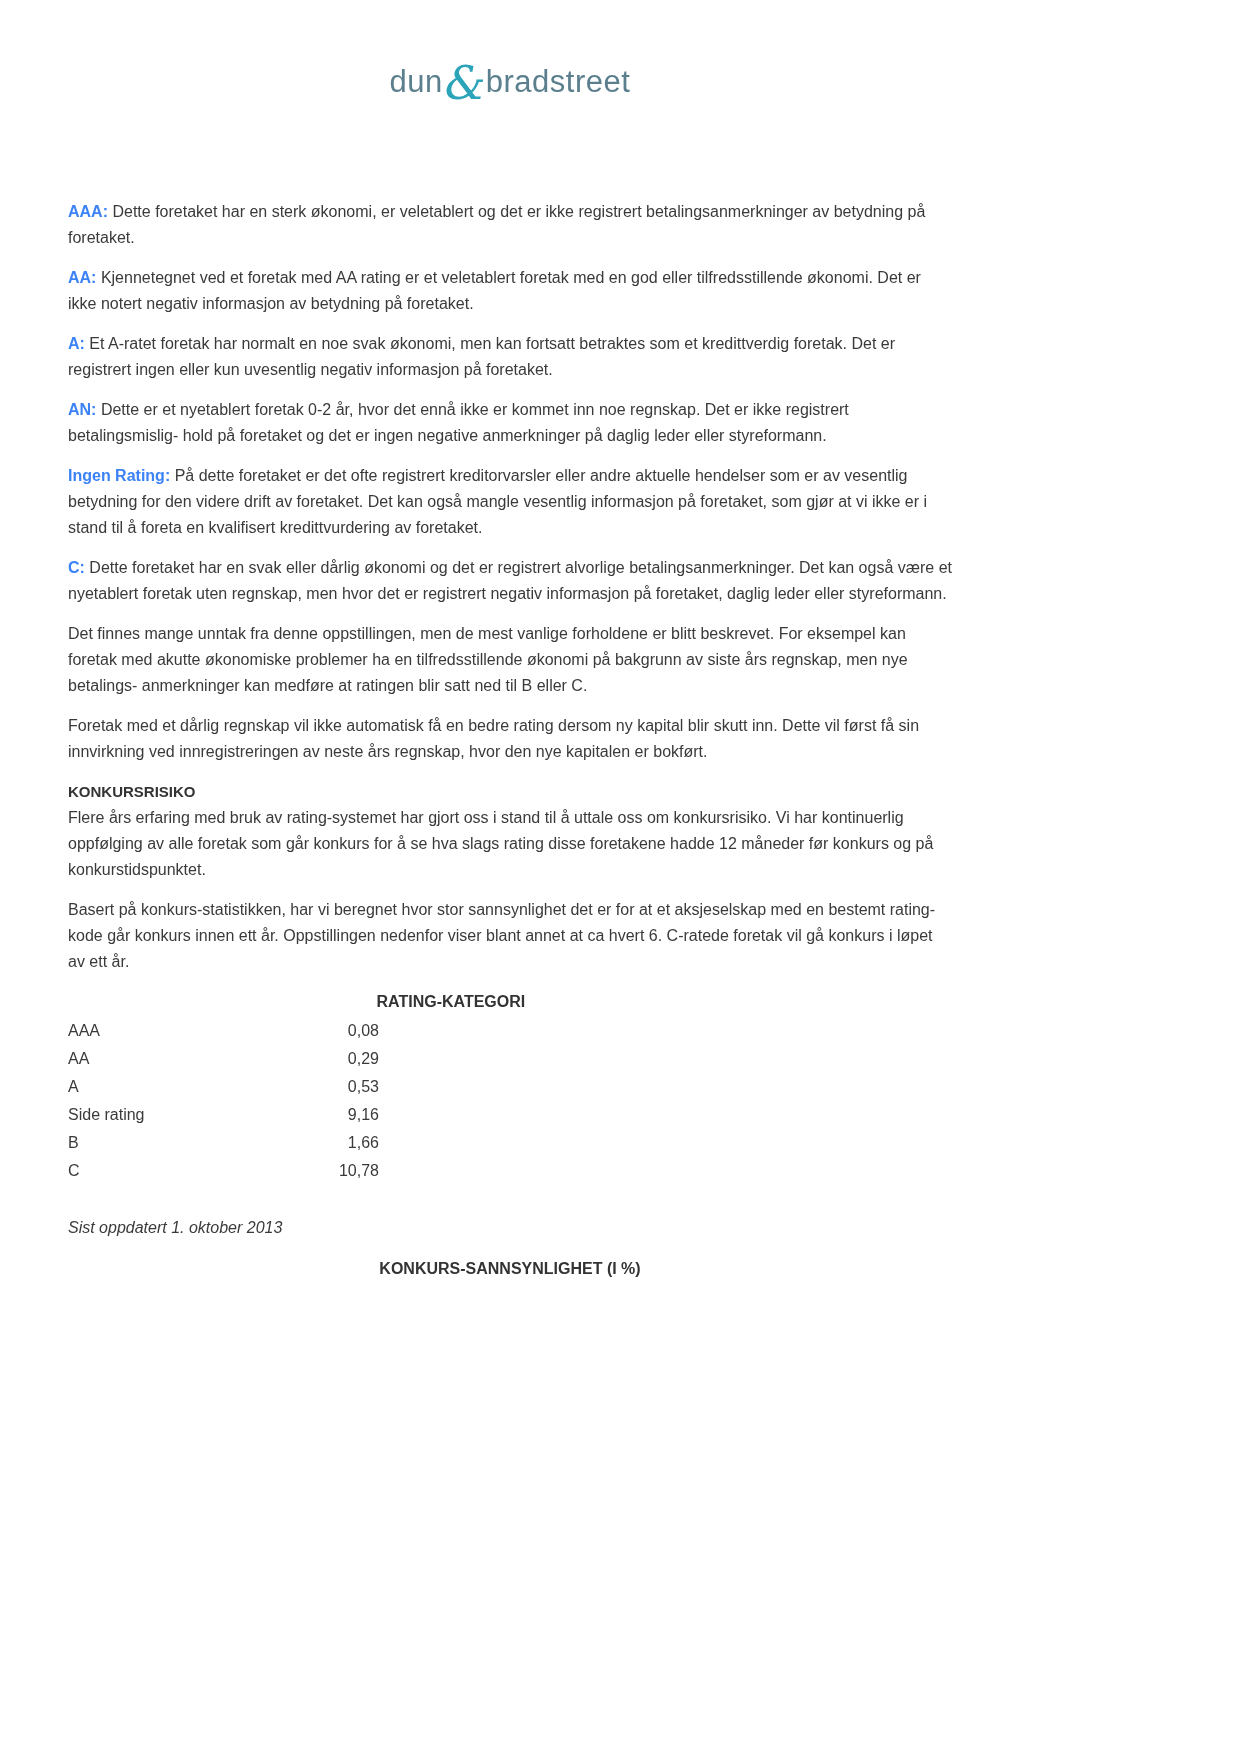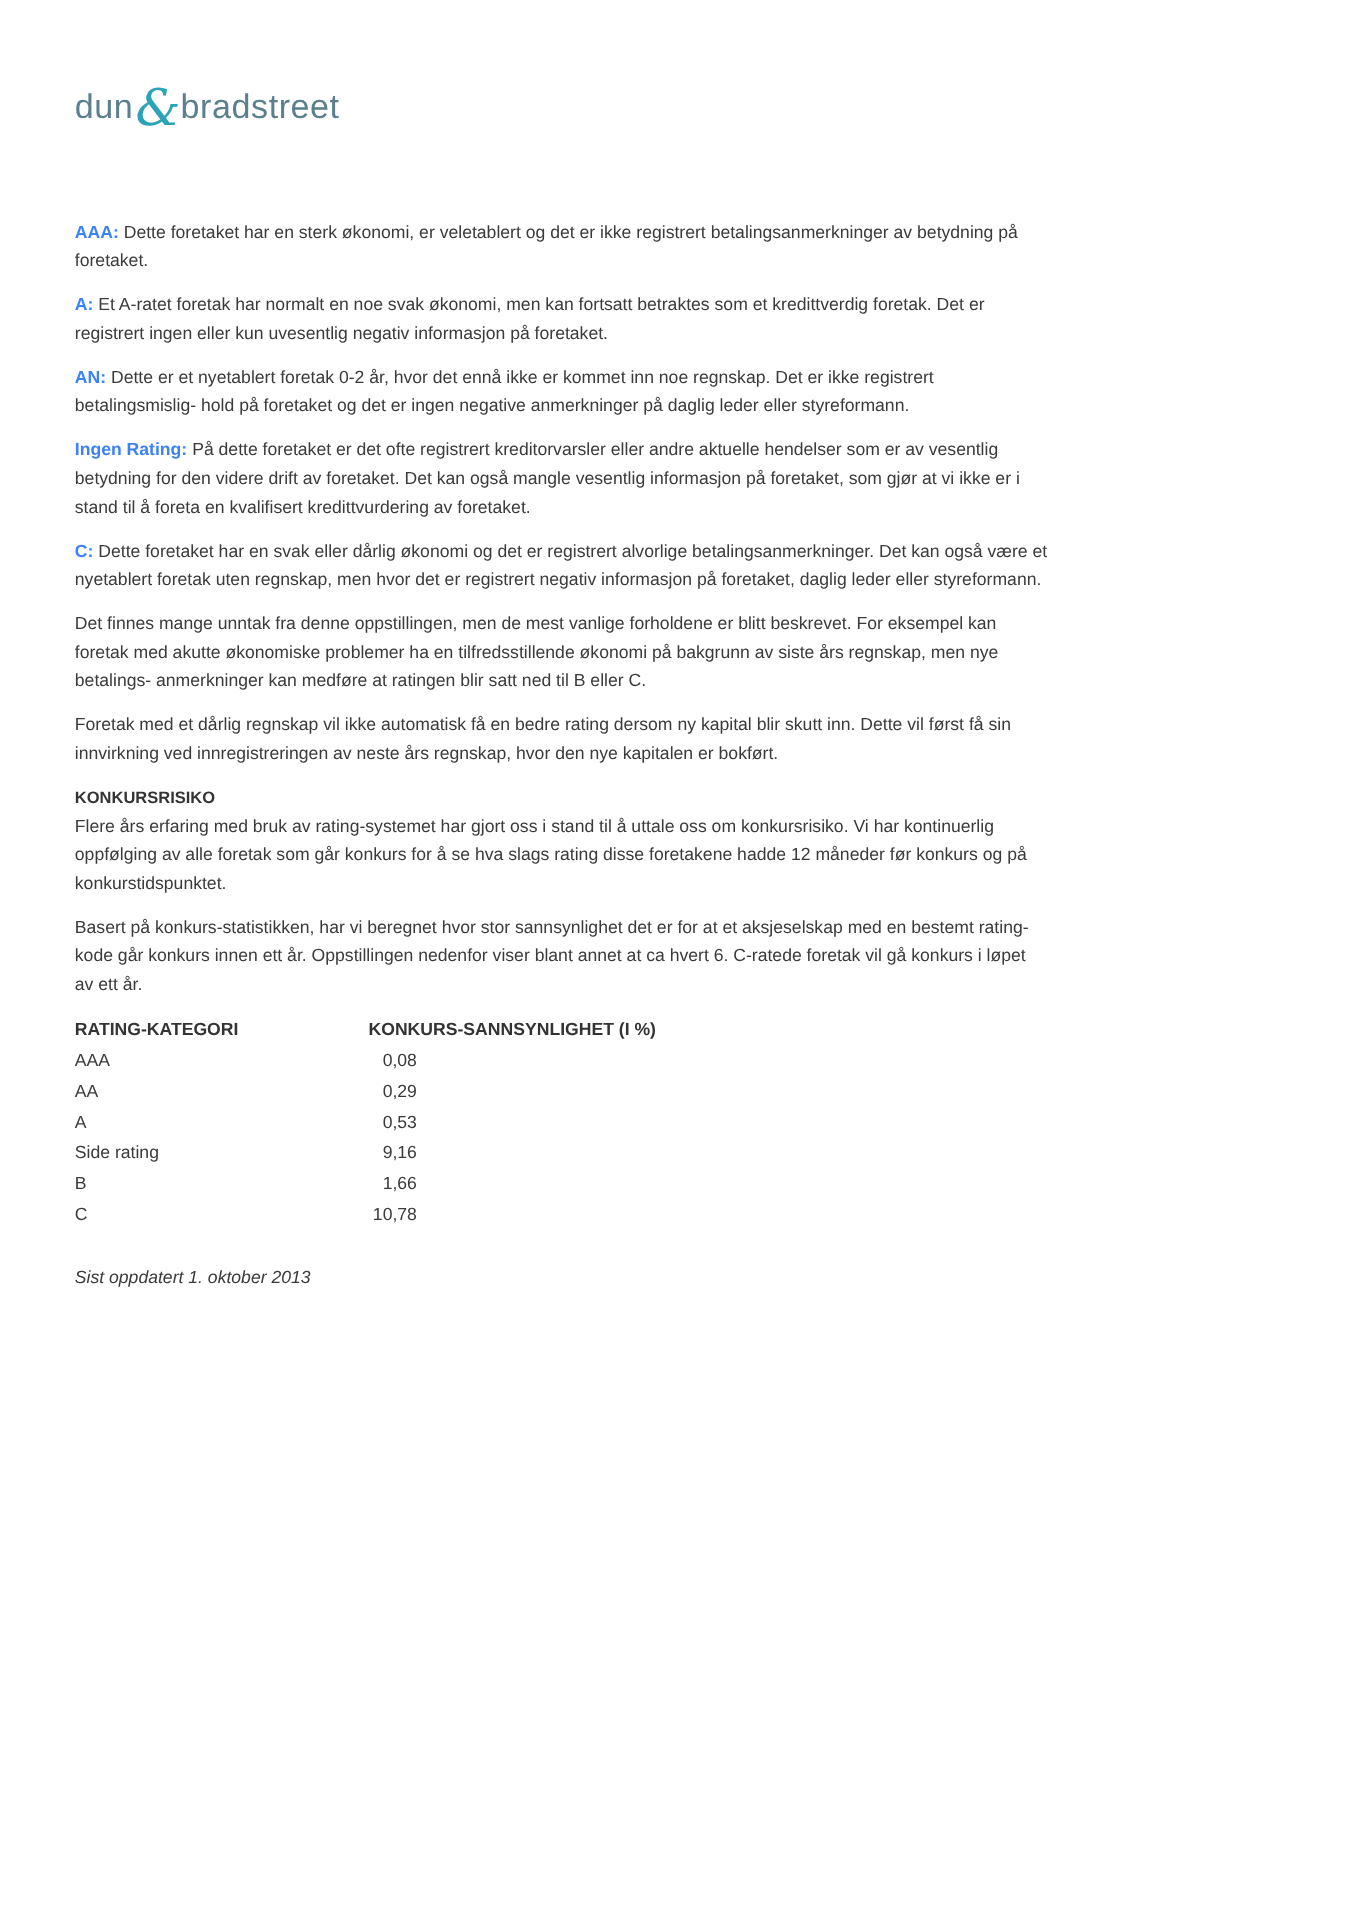--- a/index.html
+++ b/index.html
@@ -12,24 +12,24 @@
     width: 1241px;
     height: 1754px;
     background: #ffffff;
     font-family: "Liberation Sans", sans-serif;
     color: #3a3a3a;
     overflow: hidden;
   }
   
   .logo {
     position: absolute;
-    top: 79px;
+    top: 64px;
     left: 68px;
     width: 884px;
-    text-align: left;
+    text-align: center;
     white-space: nowrap;
   }
   .logo-word {
     font-size: 31px;
     font-weight: normal;
     color: #5c7f8e;
     letter-spacing: 0.5px;
   }
   .logo-amp {
     font-family: "DejaVu Serif", serif;
@@ -82,20 +82,21 @@
     flex: 0 0 44px;
     text-align: right;
     white-space: nowrap;
   }
   .trow .c2h {
     white-space: nowrap;
   }
   .thead {
     font-weight: bold;
     color: #333333;
+    flex-direction: column;
   }
   .updated {
     margin: 30px 0 12px 0;
     font-style: italic;
   }
   .footer {
     position: absolute;
     top: 1500px;
     left: 68px;
     width: 884px;
@@ -111,20 +112,21 @@
 <div class="page">
 
   <div class="logo">
     <span class="logo-word">dun</span><span class="logo-amp">&amp;</span><span class="logo-word">bradstreet</span>
   </div>
 
   <div class="content">
 
     <p class="para"><b class="lbl">AAA:</b> <span>Dette foretaket har en sterk økonomi, er veletablert og det er ikke registrert betalingsanmerkninger av betydning på foretaket.</span></p>
 
+    <p class="para"><b class="lbl">AA:</b> <span>Kjennetegnet ved et foretak med AA rating er et veletablert foretak med en god eller tilfredsstillende økonomi. Det er ikke notert negativ informasjon av betydning på foretaket.</span></p>
 
     <p class="para"><b class="lbl">A:</b> <span>Et A-ratet foretak har normalt en noe svak økonomi, men kan fortsatt betraktes som et kredittverdig foretak. Det er registrert ingen eller kun uvesentlig negativ informasjon på foretaket.</span></p>
 
     <p class="para"><b class="lbl">AN:</b> <span>Dette er et nyetablert foretak 0-2 år, hvor det ennå ikke er kommet inn noe regnskap. Det er ikke registrert betalingsmislig- hold på foretaket og det er ingen negative anmerkninger på daglig leder eller styreformann.</span></p>
 
     <p class="para"><b class="lbl">Ingen Rating:</b> <span>På dette foretaket er det ofte registrert kreditorvarsler eller andre aktuelle hendelser som er av vesentlig betydning for den videre drift av foretaket. Det kan også mangle vesentlig informasjon på foretaket, som gjør at vi ikke er i stand til å foreta en kvalifisert kredittvurdering av foretaket.</span></p>
 
 
     <p class="para"><b class="lbl">C:</b> <span>Dette foretaket har en svak eller dårlig økonomi og det er registrert alvorlige betalingsanmerkninger. Det kan også være et nyetablert foretak uten regnskap, men hvor det er registrert negativ informasjon på foretaket, daglig leder eller styreformann.</span></p>
 

